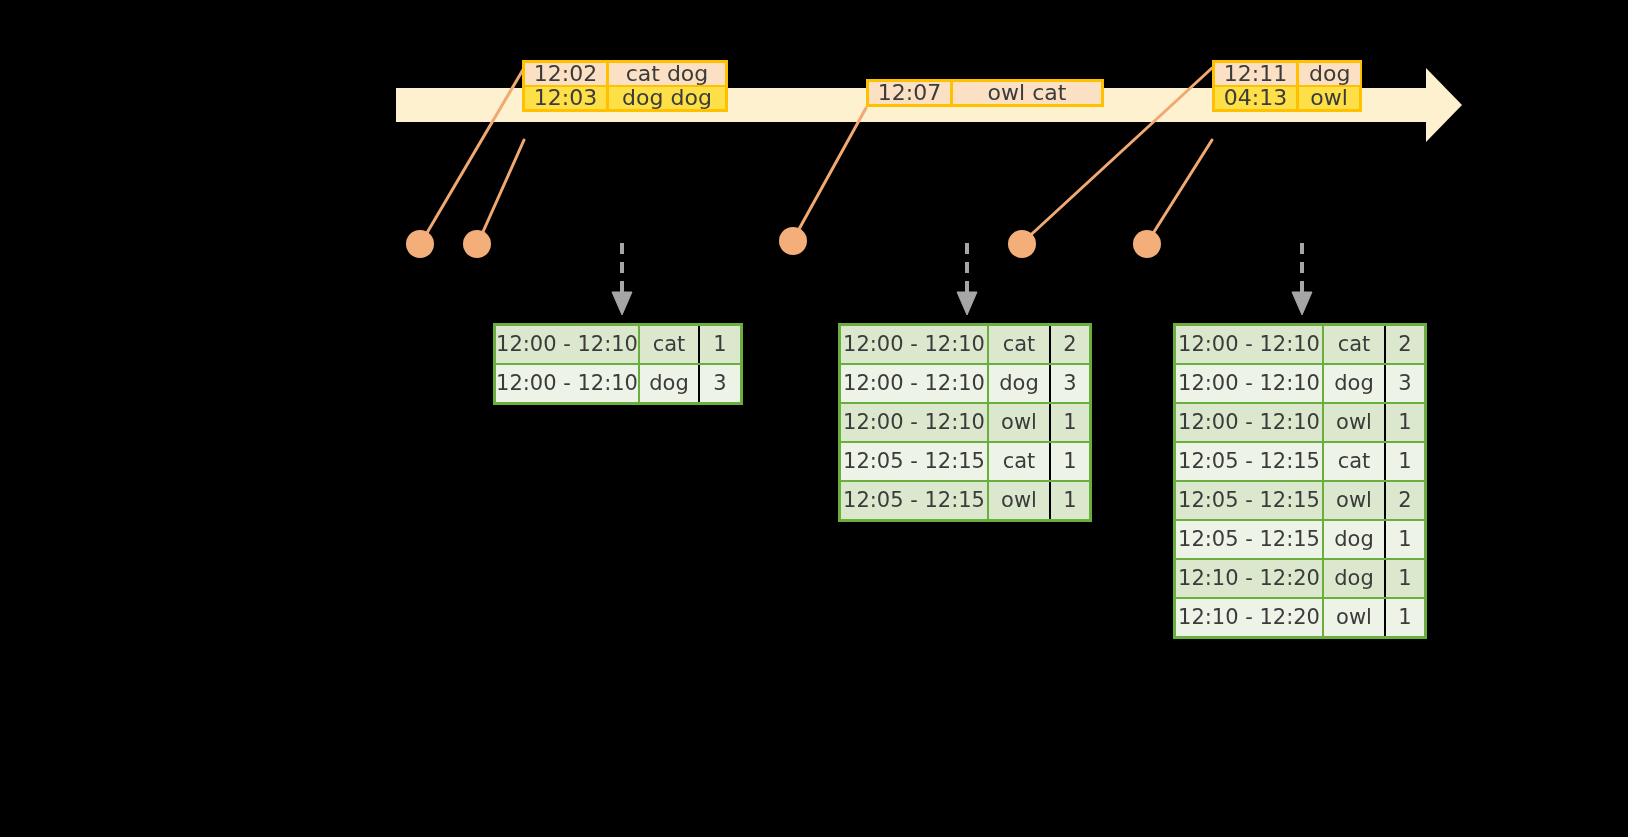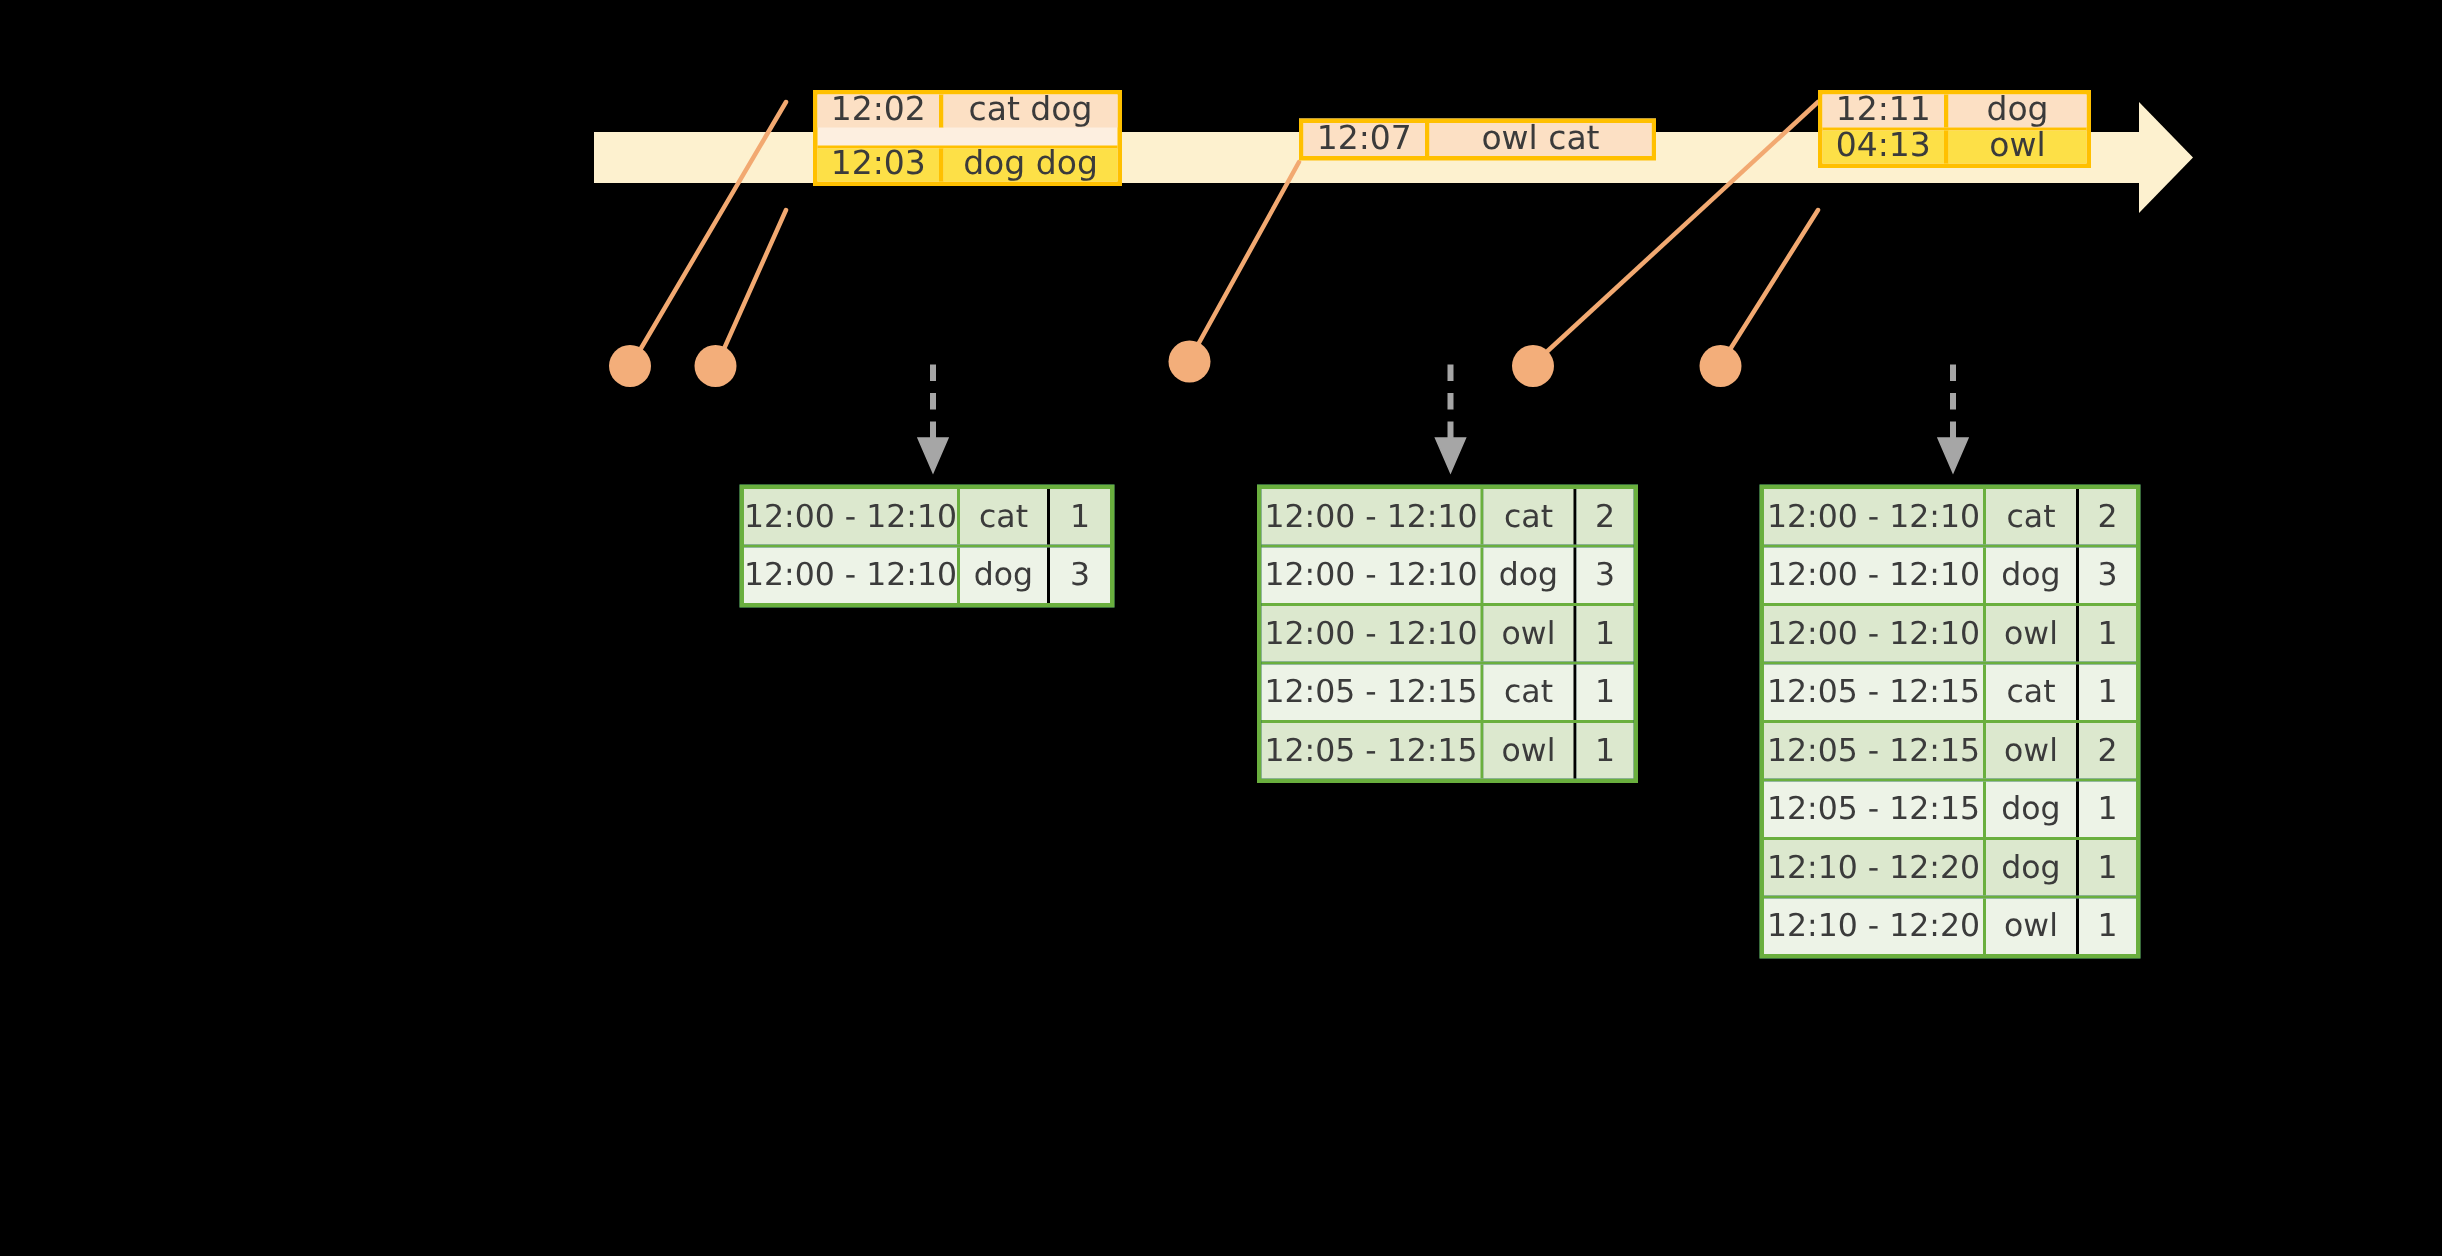--- a/index.html
+++ b/index.html
@@ -50,21 +50,21 @@
     padding: 0 10px;
     white-space: nowrap;
   }
   .ev-time { width: 84px; border-right: 3px solid #FFC000; }
   .ev-text { flex: 1 1 auto; }
 
   
   .result-table {
     position: absolute;
     border: 3px solid #6AAF3E;
-    background: #0c4a6e;
+    background: #f9a8d4;
     z-index: 5;
   }
   .r-row { display: flex; align-items: stretch; }
   .r-row + .r-row { border-top: 2px solid #6AAF3E; }
   .r-cell {
     display: flex; align-items: center; justify-content: center;
     color: #3b3b3b;
     font-size: 21px;
     line-height: 1;
     padding: 0 8px;
@@ -127,39 +127,39 @@
         <line x1="967" y1="243" x2="967" y2="292" stroke-width="4" stroke-dasharray="11 8"></line>
         <polygon points="957,292 977,292 967,315"></polygon>
       </g>
       <g>
         <line x1="1302" y1="243" x2="1302" y2="292" stroke-width="4" stroke-dasharray="11 8"></line>
         <polygon points="1292,292 1312,292 1302,315"></polygon>
       </g>
     </g>
   </svg>
 
-  <div class="event-box" style="left:542px; top:60px; width:206px;gap:12px;">
+  <div class="event-box" style="left:522px; top:60px; width:206px;">
     <div class="event-row shade">
       <div class="ev-time">12:02</div>
       <div class="ev-text">cat dog</div>
     </div>
     <div class="event-row">
       <div class="ev-time">12:03</div>
       <div class="ev-text">dog dog</div>
     </div>
   </div>
 
   <div class="event-box" style="left:866px; top:79px; width:238px;">
     <div class="event-row shade">
       <div class="ev-time">12:07</div>
       <div class="ev-text">owl cat</div>
     </div>
   </div>
 
-  <div class="event-box" style="left:1212px; top:60px; width:182px;">
+  <div class="event-box" style="left:1212px; top:60px; width:150px;">
     <div class="event-row shade">
       <div class="ev-time">12:11</div>
       <div class="ev-text">dog</div>
     </div>
     <div class="event-row">
       <div class="ev-time">04:13</div>
       <div class="ev-text">owl</div>
     </div>
   </div>
 

